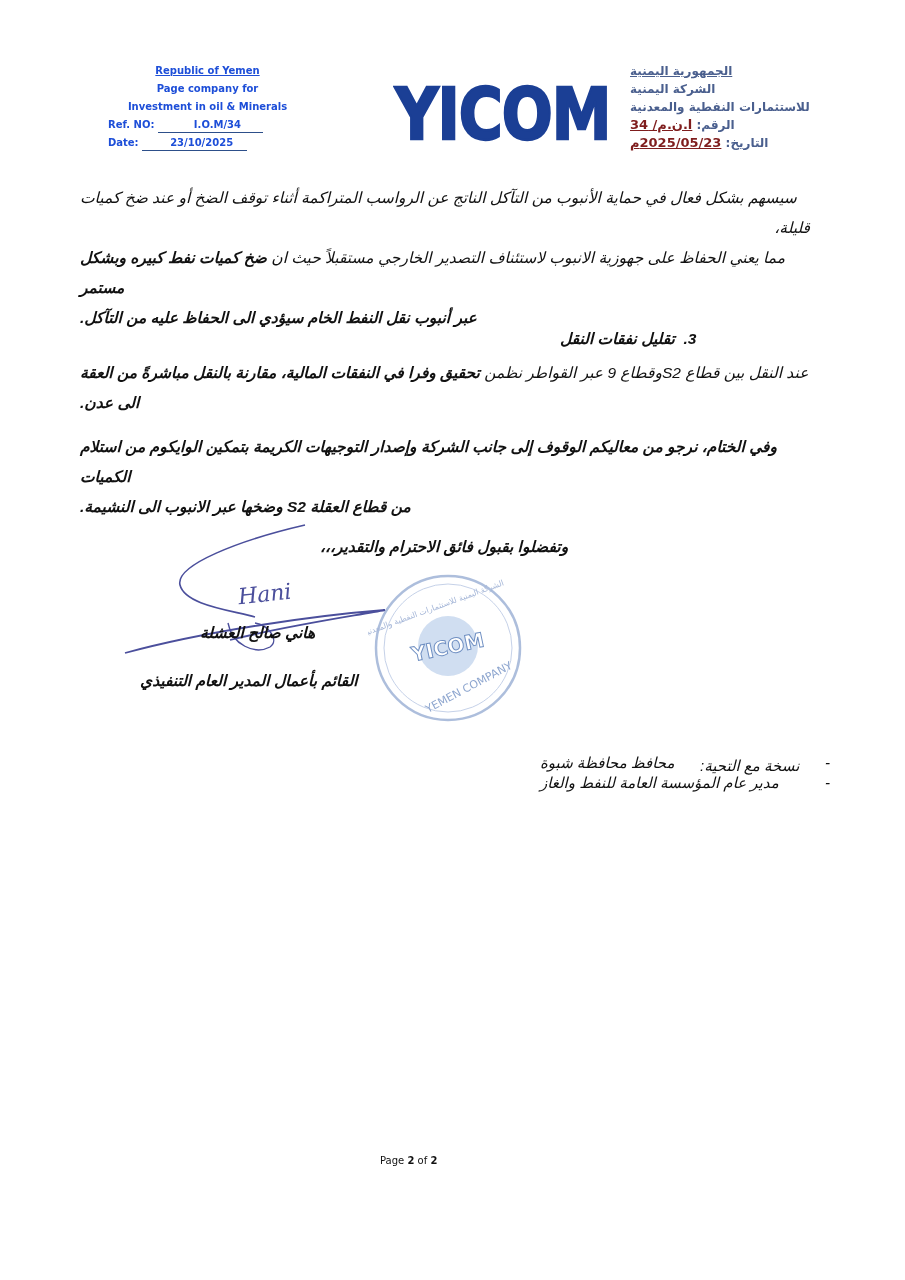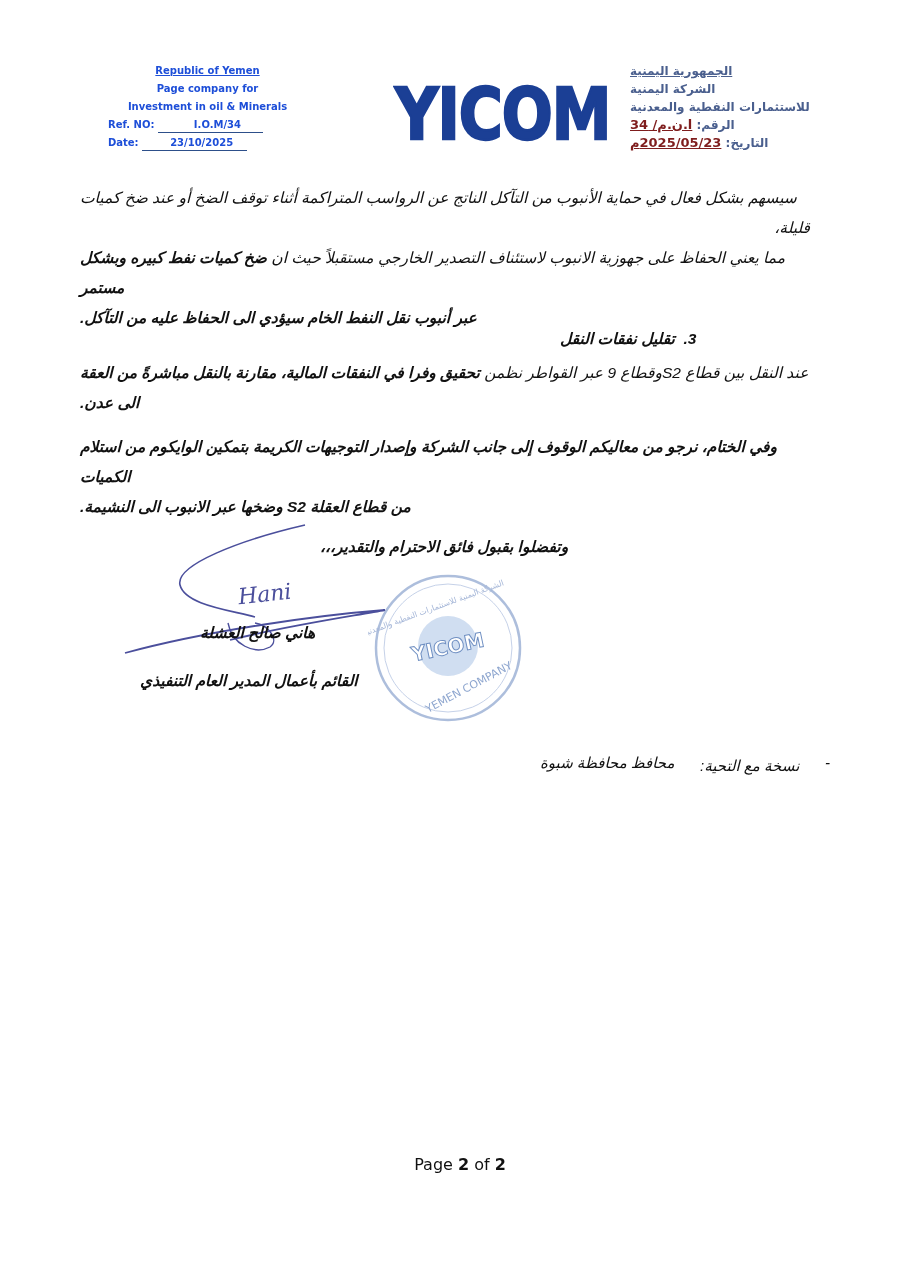--- a/index.html
+++ b/index.html
@@ -24,21 +24,21 @@
     .h3 { left: 560px; top: 330px; width: 242px; font-weight: bold; font-size: 15.5px; }
     .p2 { left: 80px; top: 358px; width: 730px; line-height: 30px; }
     .p3 { left: 80px; top: 432px; width: 730px; line-height: 30px; }
     .closing { left: 320px; top: 538px; width: 280px; font-weight: bold; font-size: 15.5px; }
     .sig-name { left: 200px; top: 624px; width: 175px; font-weight: bold; font-size: 15.5px; }
     .sig-title { left: 140px; top: 672px; width: 235px; font-weight: bold; font-size: 15.5px; }
     .cc-title { left: 700px; top: 712px; width: 120px; font-size: 15px; margin-top: 45px; }
     .cc-list { left: 540px; top: 753px; width: 290px; font-size: 15px; line-height: 20px; margin: 0; padding: 0; list-style: none; }
     .cc-list li { position: relative; padding-right: 28px; }
     .cc-list li::before { content: "-"; position: absolute; right: 0; top: 0; }
-    .footer { left: 380px; top: 1155px; width: 160px; text-align: center; font-family: "DejaVu Sans", sans-serif; font-size: 16px; }
+    .footer { left: 380px; top: 1155px; width: 160px; font-family: "DejaVu Sans", sans-serif; font-size: 10px; }
     svg { position: absolute; }
   </style>
 </head>
 <body>
 
 <div class="abs hdr-en">
   <div class="u">Republic of Yemen</div>
   <div>Page company for</div>
   <div>Investment in oil &amp; Minerals</div>
   <div class="refline">
@@ -104,20 +104,21 @@
   <path d="M108 118 C 112 140, 135 150, 150 142 C 160 135, 148 120, 135 118" fill="none" stroke="#4b4f9c" stroke-width="1.4"></path>
   <text x="118" y="98" font-family="DejaVu Serif, serif" font-style="italic" font-size="22" fill="#4b4f9c" transform="rotate(-6 130 90)">Hani</text>
 </svg>
 
 <div class="abs para rtl sig-name">هاني صالح العشلة</div>
 <div class="abs para rtl sig-title">القائم بأعمال المدير العام التنفيذي</div>
 
 <div class="abs para rtl cc-title">نسخة مع التحية:</div>
 <ul class="abs para rtl cc-list">
   <li>محافظ محافظة شبوة</li>
+  <li>مدير عام المؤسسة العامة للنفط والغاز</li>
 </ul>
 
 <div class="abs footer">
   <span>Page</span>
   <b>2</b>
   <span>of</span>
   <b>2</b>
 </div>
 
 </body></html>

